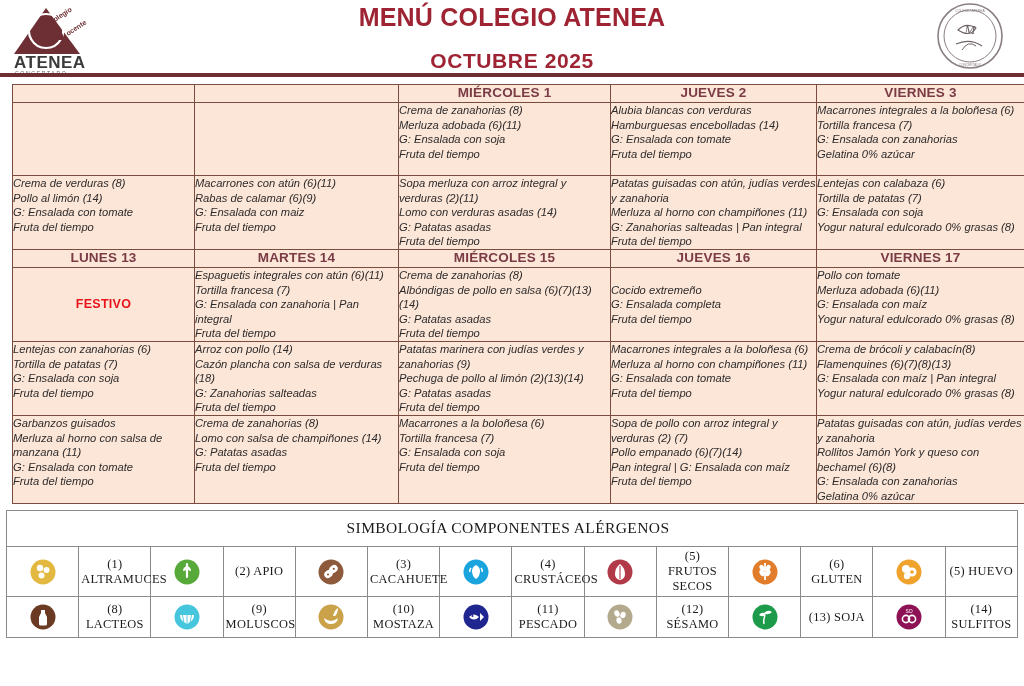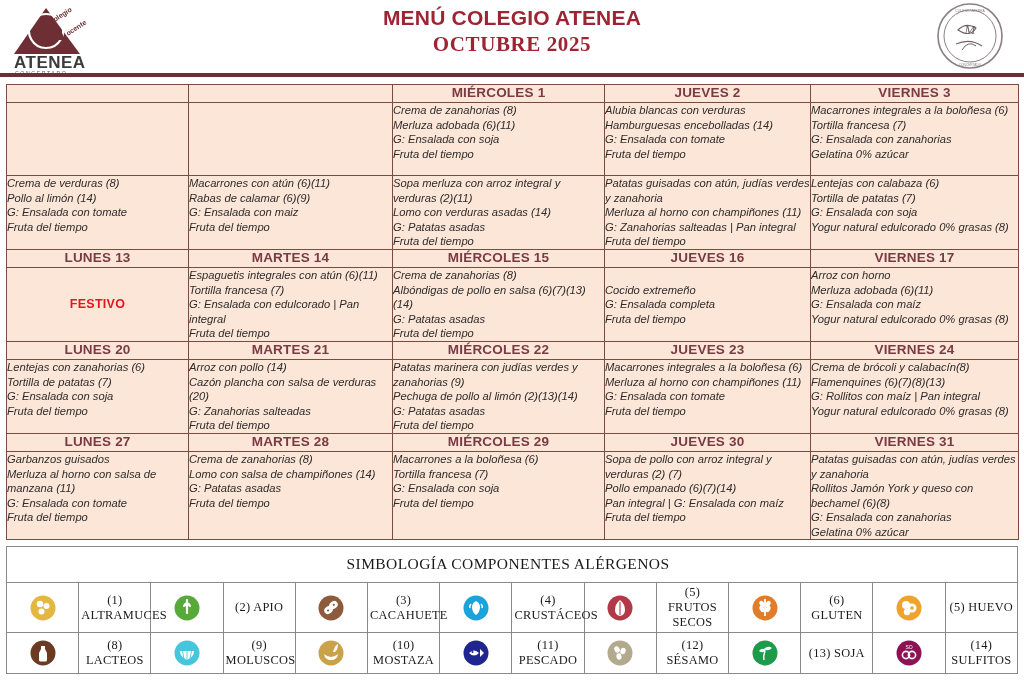--- a/index.html
+++ b/index.html
@@ -34,54 +34,54 @@
     position: absolute;
     left: 0;
     right: 0;
     top: 4px;
     text-align: center;
     pointer-events: none;
   }
   .title-main {
     font-family: "Liberation Sans", sans-serif;
     font-weight: bold;
-    font-size: 21px;
+    font-size: 25px;
     letter-spacing: 0.2px;
     color: #9f2433;
     line-height: 27px;
     margin: 0;
   }
   .title-sub {
-    font-family: Liberation Serif, serif;
+    font-family: Liberation Sans, sans-serif;
     font-weight: bold;
     font-size: 21px;
     letter-spacing: 0.6px;
     color: #9f2433;
     line-height: 27px;
-    margin: 0;
+    margin: 16px;
   }
   .seal-block {
     position: absolute;
     right: 12px;
     top: 0px;
     width: 84px;
     height: 76px;
   }
   .header-rule {
     position: absolute;
     left: 0;
     right: 0;
     bottom: 7px;
     height: 4px;
     background: #6d2f33;
   }
 
   
   .menu-wrap {
-    padding: 0 6px;
+    padding: 0 12px;
     box-sizing: border-box;
   }
   table.menu {
     width: 1012px;
     border-collapse: collapse;
     table-layout: fixed;
     border: 1px solid #7a4b3f;
   }
   table.menu col.c0 { width: 182px; }
   table.menu col.c1 { width: 204px; }
@@ -315,68 +315,61 @@
           <td class="dayhead">VIERNES 17</td>
         </tr>
         <tr>
           <td class="daycell mid">
             <div class="festivo">FESTIVO</div>
           </td>
           <td class="daycell">
             <ul>
               <li>Espaguetis integrales con atún (6)(11)</li>
               <li>Tortilla francesa (7)</li>
-              <li>G: Ensalada con edulcorado | Pan integral</li>
+              <li>G: Ensalada con zanahoria | Pan integral</li>
               <li>Fruta del tiempo</li>
             </ul>
           </td>
           <td class="daycell">
             <ul>
               <li>Crema de zanahorias (8)</li>
               <li>Albóndigas de pollo en salsa (6)(7)(13)(14)</li>
               <li>G: Patatas asadas</li>
               <li>Fruta del tiempo</li>
             </ul>
           </td>
           <td class="daycell mid">
             <ul>
               <li>Cocido extremeño</li>
               <li>G: Ensalada completa</li>
               <li>Fruta del tiempo</li>
             </ul>
           </td>
           <td class="daycell">
             <ul>
-              <li>Arroz con horno</li>
+              <li>Pollo con tomate</li>
               <li>Merluza adobada (6)(11)</li>
               <li>G: Ensalada con maíz</li>
               <li>Yogur natural edulcorado 0% grasas (8)</li>
             </ul>
           </td>
         </tr>
         <tr>
-          <td class="dayhead">LUNES 20</td>
-          <td class="dayhead">MARTES 21</td>
-          <td class="dayhead">MIÉRCOLES 22</td>
-          <td class="dayhead">JUEVES 23</td>
-          <td class="dayhead">VIERNES 24</td>
-        </tr>
-        <tr>
           <td class="daycell">
             <ul>
               <li>Lentejas con zanahorias (6)</li>
               <li>Tortilla de patatas (7)</li>
               <li>G: Ensalada con soja</li>
               <li>Fruta del tiempo</li>
             </ul>
           </td>
           <td class="daycell">
             <ul>
               <li>Arroz con pollo (14)</li>
-              <li>Cazón plancha con salsa de verduras (20)</li>
+              <li>Cazón plancha con salsa de verduras (18)</li>
               <li>G: Zanahorias salteadas</li>
               <li>Fruta del tiempo</li>
             </ul>
           </td>
           <td class="daycell">
             <ul>
               <li>Patatas marinera con judías verdes y zanahorias (9)</li>
               <li>Pechuga de pollo al limón (2)(13)(14)</li>
               <li>G: Patatas asadas</li>
               <li>Fruta del tiempo</li>
@@ -387,31 +380,24 @@
               <li>Macarrones integrales a la boloñesa (6)</li>
               <li>Merluza al horno con champiñones (11)</li>
               <li>G: Ensalada con tomate</li>
               <li>Fruta del tiempo</li>
             </ul>
           </td>
           <td class="daycell">
             <ul>
               <li>Crema de brócoli y calabacín(8)</li>
               <li>Flamenquines (6)(7)(8)(13)</li>
-              <li>G: Rollitos con maíz | Pan integral</li>
+              <li>G: Ensalada con maíz | Pan integral</li>
               <li>Yogur natural edulcorado 0% grasas (8)</li>
             </ul>
           </td>
-        </tr>
-        <tr>
-          <td class="dayhead">LUNES 27</td>
-          <td class="dayhead">MARTES 28</td>
-          <td class="dayhead">MIÉRCOLES 29</td>
-          <td class="dayhead">JUEVES 30</td>
-          <td class="dayhead">VIERNES 31</td>
         </tr>
         <tr>
           <td class="daycell">
             <ul>
               <li>Garbanzos guisados</li>
               <li>Merluza al horno con salsa de manzana (11)</li>
               <li>G: Ensalada con tomate</li>
               <li>Fruta del tiempo</li>
             </ul>
           </td>

